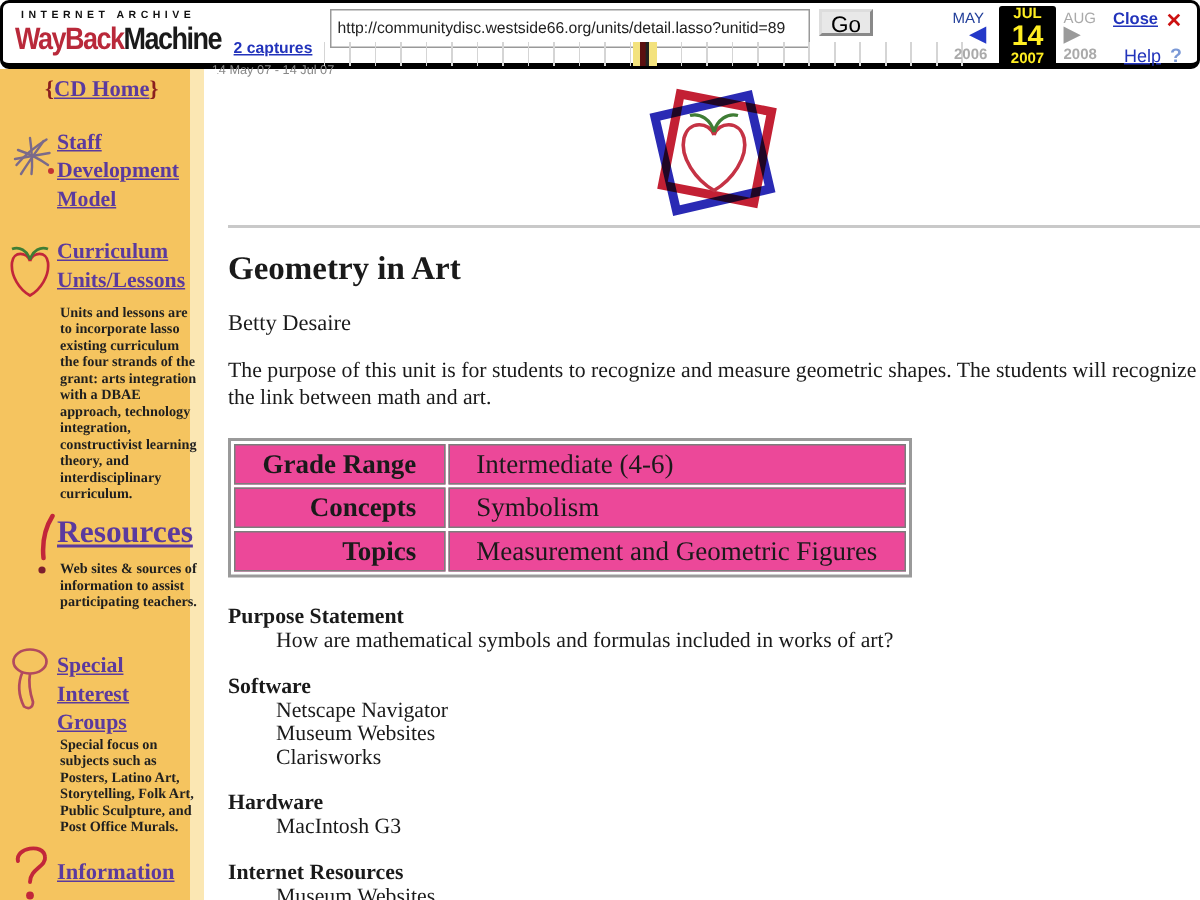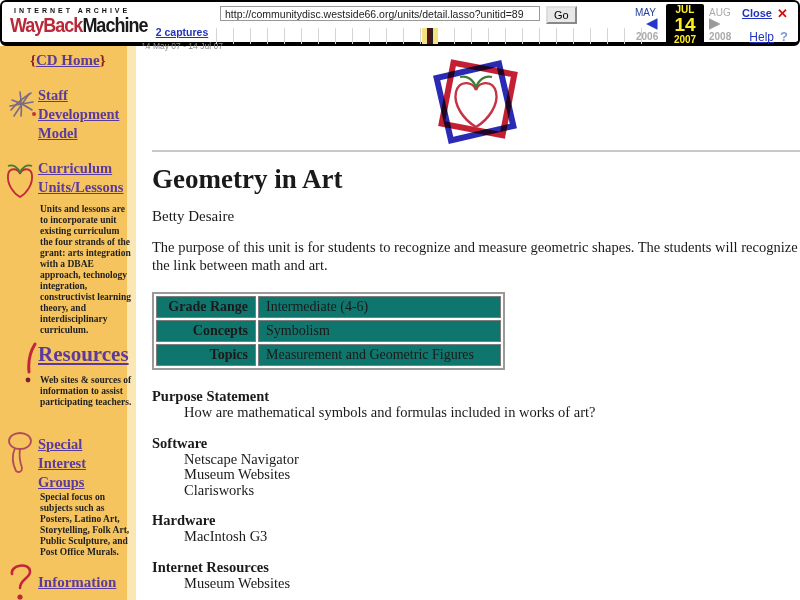--- a/index.html
+++ b/index.html
@@ -12,25 +12,25 @@
     background:#fff; border:2px solid #000; border-bottom:4px solid #000;
     border-radius:6px; font-family:"Liberation Sans",sans-serif; }
   .wb-logo { position:absolute; left:8px; top:5px; cursor:pointer; }
   .wb-ia { font-size:7px; letter-spacing:3px; color:#111; font-weight:bold; padding-left:4px; }
   .wb-wm { font-size:18px; font-weight:bold; letter-spacing:-1px; transform:scaleY(1.15); transform-origin:left top; }
   .wb-wm .red { color:#b9293a; }
   .wb-wm .blk { color:#1a1a1a; }
   .wb-captures { position:absolute; left:128px; top:20px; width:104px; text-align:center; }
   .wb-captures a { font-size:10.5px; font-weight:bold; color:#2233bb; text-decoration:underline; cursor:pointer; }
   .wb-range { font-size:8.5px; color:#888; margin-top:1px; }
-  .wb-url { position:absolute; left:218px; top:4px; width:320px; height:15px;
+  .wb-url { position:absolute; left:218px; top:4px; width:320px; height:26px;
     font-size:10.5px; font-family:"Liberation Sans",sans-serif; color:#222;
     border:1px solid #999; padding:1px 4px; background:#fff; }
   .wb-go { position:absolute; left:544px; top:4px; height:18px; padding:0 6px;
-    font-size:11px; font-family:"Liberation Sans",sans-serif;
+    font-size:15px; font-family:"Liberation Sans",sans-serif;
     background:#e8e8e8; border:2px outset #ddd; cursor:pointer; }
   .wb-ticks { position:absolute; left:214px; top:26px; width:430px; height:16px;
     background-image:repeating-linear-gradient(90deg,#d5d5d5 0 1px,transparent 1px 17px); cursor:pointer; }
   .wb-highlight { position:absolute; left:206px; top:0; width:16px; height:16px;
     background:linear-gradient(90deg,#f3e27d 0 5px,#5a1010 5px 8px,#222 9px 11px,#f3e27d 11px 16px); }
   .wb-month { position:absolute; top:5px; font-size:10px; font-weight:normal; }
   .wb-year  { position:absolute; top:29px; font-size:10px; font-weight:bold; color:#aaa;text-align:right; }
   .m-prev { left:633px; color:#223f9a; }
   .m-next { left:707px; color:#aaa; }
   .arrow-left { position:absolute; left:644px; top:13px; font-size:15px; color:#2438c8; cursor:pointer; line-height:1; }
@@ -58,25 +58,25 @@
   .sb-desc { position:absolute; left:40px; width:94px; font-size:9.5px; line-height:11px;
     font-weight:bold; color:#1f1f1f; }
   .sb-icon { position:absolute; }
 
   
   .main { position:absolute; left:145px; top:46px; width:655px; height:554px;
     overflow:hidden; padding-left:7px; color:#1a1a1a; }
   .logo-wrap { height:104px; display:flex; justify-content:center; }
   .logo-wrap svg { margin-top:4px; }
   .rule { border:0; border-top:2px solid #c9c9c9; height:0; }
-  h1.title { font-size:27px; line-height:26px; margin-top:14px; font-weight:bold; }
+  h1.title { font-size:22px; line-height:26px; margin-top:14px; font-weight:bold; }
   .author { font-size:15px; line-height:18px; margin-top:15px; }
   .intro { font-size:14.5px; line-height:18px; margin-top:13px; padding-right:2px; }
   table.meta { margin-top:18px; border:2px solid #9a9a9a; border-spacing:2px; background:#fff; }
-  table.meta td { border:1px solid #7d7d7d; font-size:14px; padding:2px 7px; background:#0f766e; }
+  table.meta td { border:1px solid #7d7d7d; font-size:18px; padding:2px 18px; background:#ec4899; }
   td.mlabel { font-weight:bold; text-align:right; min-width:100px; }
   td.mvalue { min-width:243px; }
   .section { margin-top:14px; }
   .sec-h { font-size:14.5px; font-weight:bold; line-height:17px; }
   .sec-item { font-size:14.5px; line-height:15.5px; margin-left:32px; }
 </style>
 </head>
 <body>
 
 <div class="stage">
@@ -128,21 +128,21 @@
     </svg>
     <a class="sb-link sb-row" style="left:38px; top:40px; width:100px;">Staff Development Model</a>
 
     <svg class="sb-icon" style="left:4px; top:114px;" width="32" height="40" viewBox="0 0 32 40">
       <path d="M16,14 C14,8 5,7 4,15 C3,24 9,33 16,37 C23,33 29,24 28,15 C27,7 18,8 16,14" fill="none" stroke="#c2263a" stroke-width="1.8"></path>
       <path d="M16,13 C14,7 9,4 4,6" fill="none" stroke="#3f7d35" stroke-width="1.8"></path>
       <path d="M16,13 C18,7 23,4 28,6" fill="none" stroke="#3f7d35" stroke-width="1.8"></path>
     </svg>
     <a class="sb-link sb-row" style="left:38px; top:113px; width:102px;">Curriculum Units/Lessons</a>
 
-    <div class="sb-desc" style="top:158px;">Units and lessons are to incorporate unit existing curriculum the four strands of the grant: arts integration with a DBAE approach, technology integration, constructivist learning theory, and interdisciplinary curriculum.</div>
+    <div class="sb-desc" style="top:158px;">Units and lessons are to incorporate lasso existing curriculum the four strands of the grant: arts integration with a DBAE approach, technology integration, constructivist learning theory, and interdisciplinary curriculum.</div>
 
     <svg class="sb-icon" style="left:22px; top:296px;" width="18" height="42" viewBox="0 0 18 42">
       <path d="M13,2 C8,10 6,20 7,30" fill="none" stroke="#c2263a" stroke-width="3" stroke-linecap="round"></path>
       <circle cx="6" cy="38" r="2.4" fill="#7d1f2e"></circle>
     </svg>
     <a class="sb-link sb-row" style="left:38px; top:299px; font-size:21px;">Resources</a>
 
     <div class="sb-desc" style="top:329px;">Web sites &amp; sources of information to assist participating teachers.</div>
 
     <svg class="sb-icon" style="left:3px; top:385px;" width="32" height="46" viewBox="0 0 32 46">

